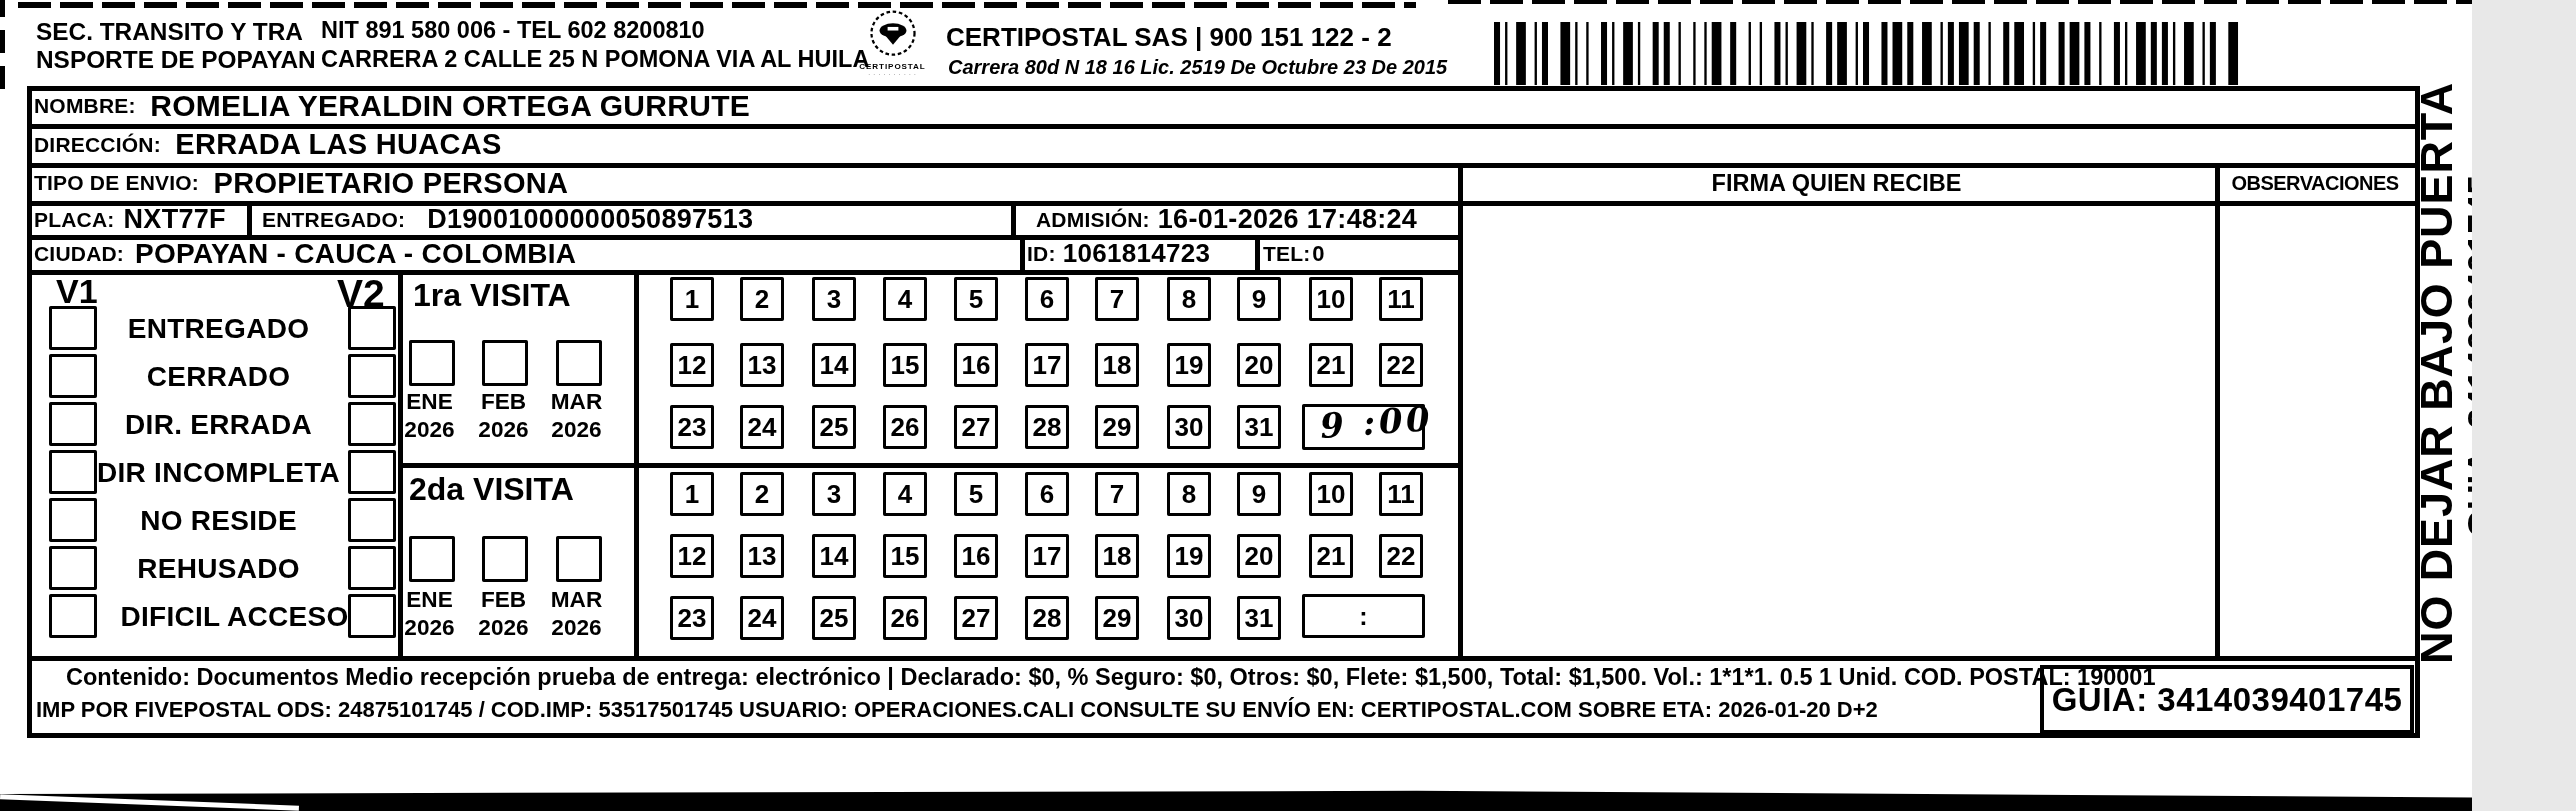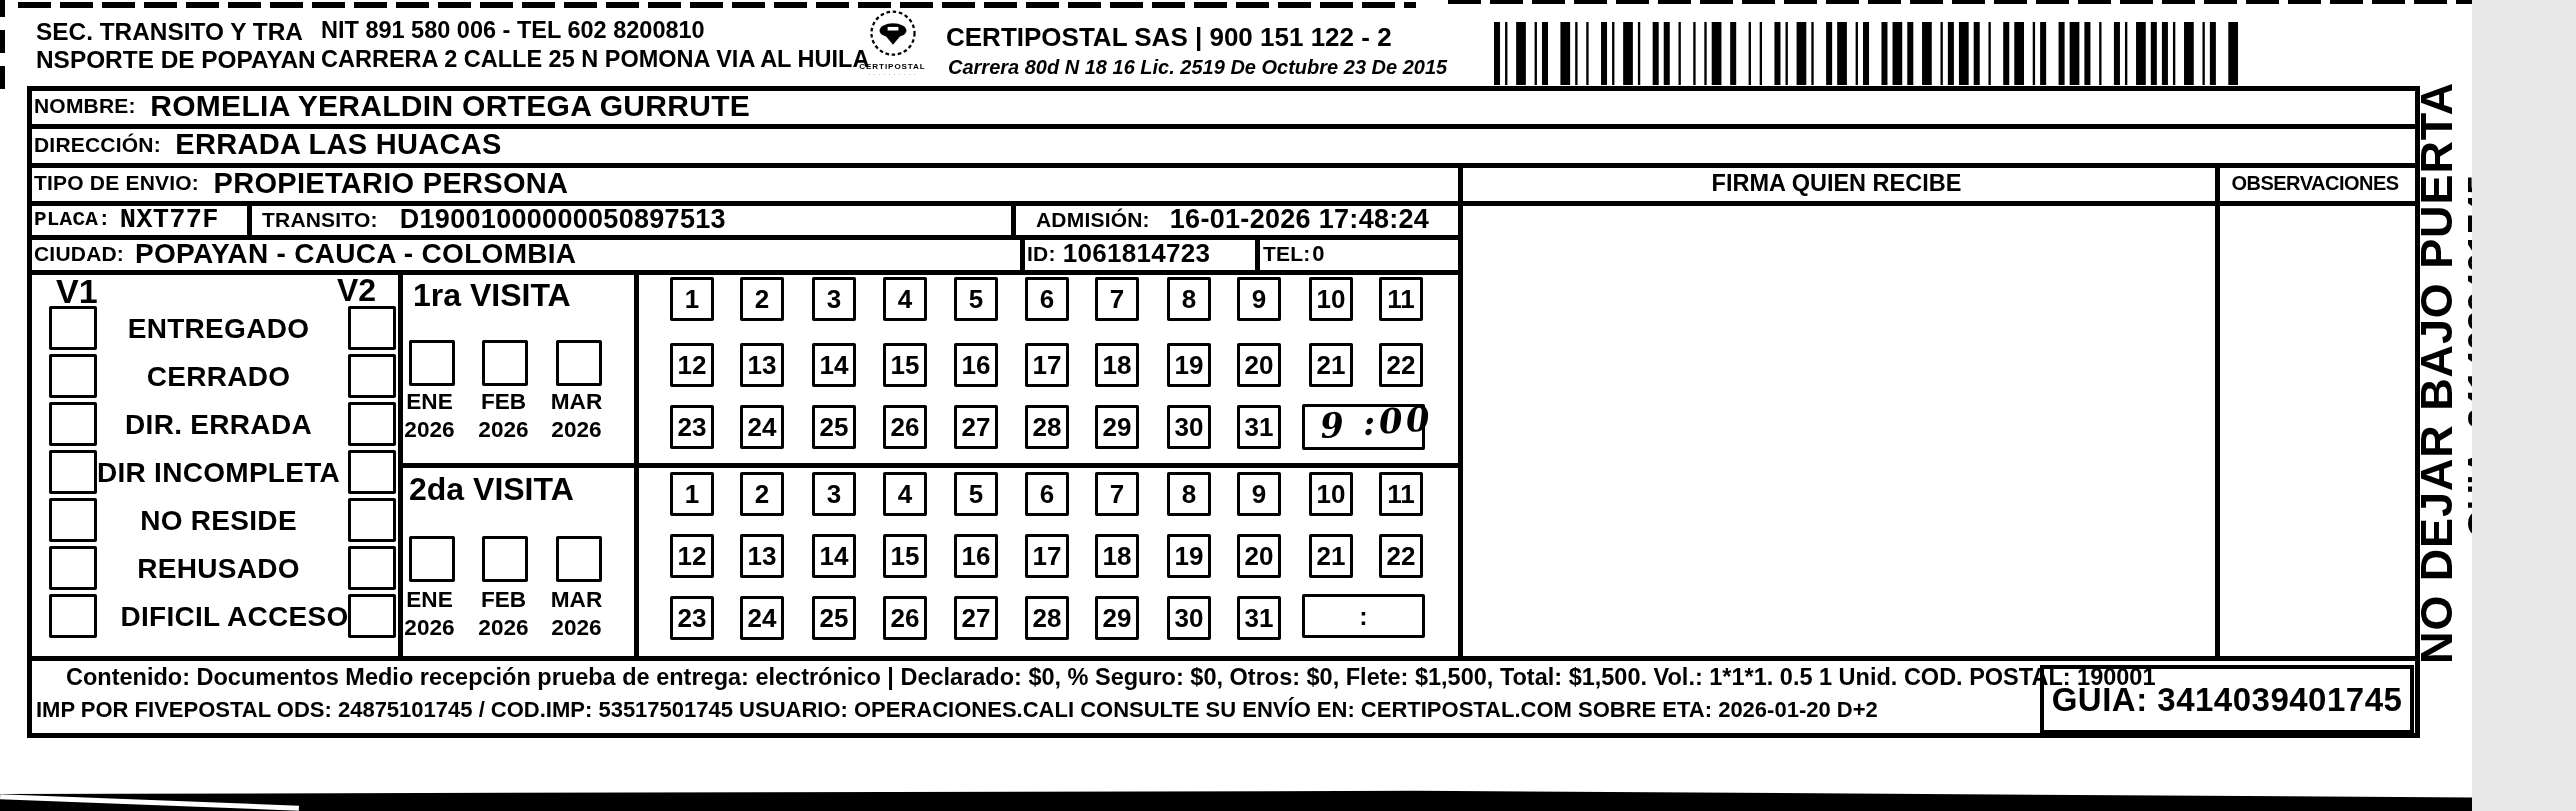--- a/index.html
+++ b/index.html
@@ -155,47 +155,47 @@
   <div class="cellrow" style="left:34px;top:165px;height:36px;">
     <span class="lbl">TIPO DE ENVIO:</span>
     <span class="val" style="font-size:29px;">PROPIETARIO PERSONA</span>
   </div>
   <div class="cellrow" style="left:2215px;top:165px;width:200px;height:36px;justify-content:center;">
     <span style="font-weight:700;font-size:20px;letter-spacing:-0.5px;">OBSERVACIONES</span>
   </div>
   <div style="position:absolute;left:1463px;top:205px;width:748px;height:448px;"></div>
   <div style="position:absolute;left:2219px;top:205px;width:191px;height:448px;"></div>
 
-  <div class="cellrow" style="left:34px;top:203px;height:33px;font-family:Liberation Mono, monospace;">
+  <div class="cellrow" style="left:34px;top:203px;height:33px;">
     <span class="lbl">PLACA:</span>
     <span class="val" style="font-size:27px;margin-left:9px;">NXT77F</span>
   </div>
   <div class="cellrow" style="left:262px;top:203px;height:33px;">
-    <span class="lbl">TRANSITO:</span>
+    <span class="lbl">ENTREGADO:</span>
     <span class="val" style="font-size:27px;margin-left:22px;">D19001000000050897513</span>
   </div>
   <div class="cellrow" style="left:1036px;top:203px;height:33px;">
     <span class="lbl">ADMISIÓN:</span>
-    <span class="val" style="font-size:27px;margin-left:20px;">16-01-2026 17:48:24</span>
+    <span class="val" style="font-size:27px;margin-left:8px;">16-01-2026 17:48:24</span>
   </div>
   <div class="cellrow" style="left:34px;top:237px;height:33px;">
     <span class="lbl">CIUDAD:</span>
     <span class="val" style="font-size:28px;margin-left:11px;">POPAYAN - CAUCA - COLOMBIA</span>
   </div>
   <div class="cellrow" style="left:1027px;top:237px;height:33px;">
     <span class="lbl">ID:</span>
     <span class="val" style="font-size:26px;margin-left:7.2px;">1061814723</span>
   </div>
   <div class="cellrow" style="left:1263px;top:237px;height:33px;">
     <span class="lbl">TEL:</span>
     <span class="val" style="font-size:22px;margin-left:1.8px;">0</span>
   </div>
 
   <div class="hdrtxt" style="left:56px;top:272px;font-size:34px;">V1</div>
-  <div class="hdrtxt" style="left:337px;top:272px;font-size:32px;">V2</div>
+  <div class="hdrtxt" style="left:337px;top:272px;font-size:39px;">V2</div>
   <div id="status-rows"></div>
   <div class="hand" style="left:49px;top:440px;font-size:45px;transform:rotate(-14deg);">α</div>
 
   <div class="hdrtxt" style="left:413px;top:277px;font-size:32px;">1ra VISITA</div>
   <div id="visit1-months"></div>
   <div class="hand" style="left:415px;top:339px;font-size:38px;transform:rotate(-12deg);">α</div>
 
   <div class="hdrtxt" style="left:409px;top:471px;font-size:32px;">2da VISITA</div>
   <div id="visit2-months"></div>
 

